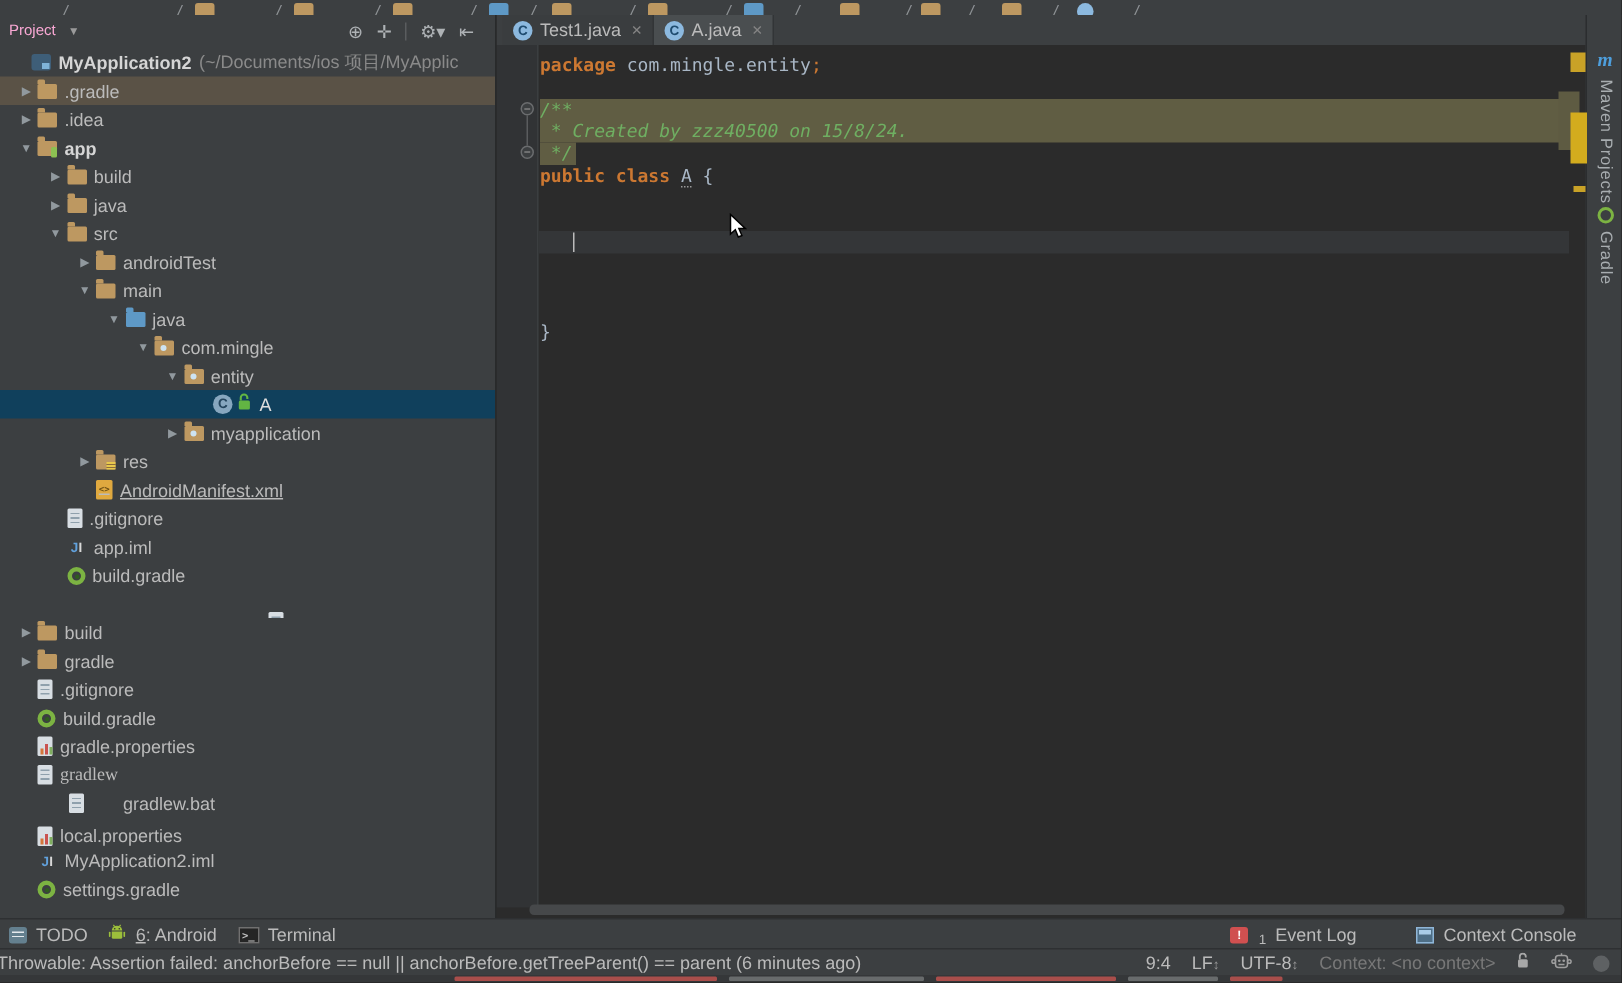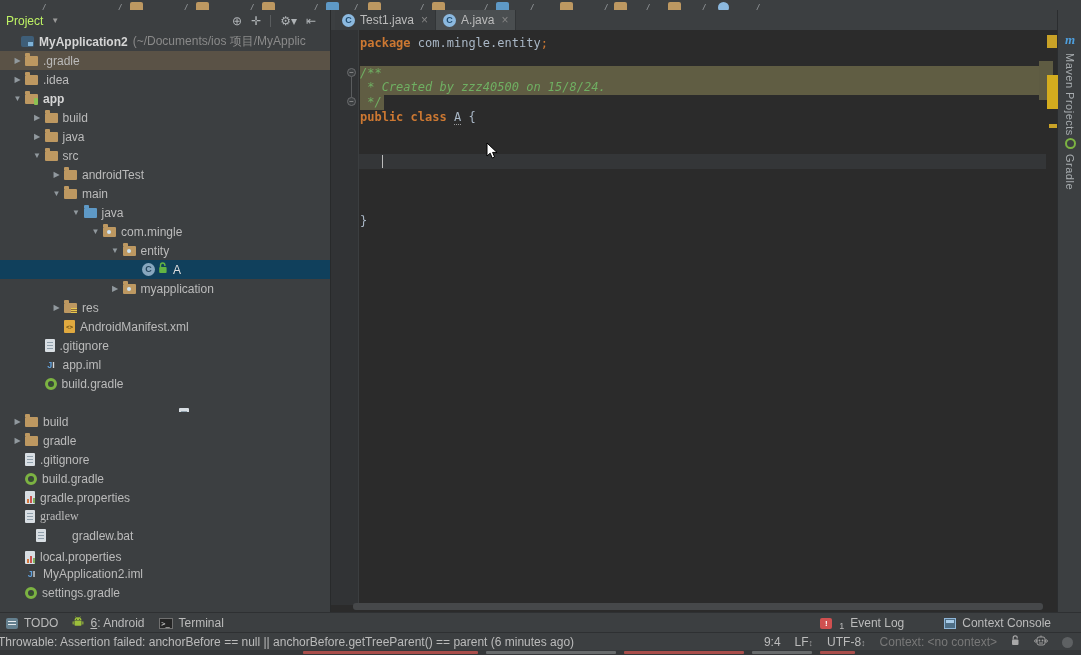--- a/index.html
+++ b/index.html
@@ -9,21 +9,21 @@
 
   
   #breadcrumb-clip{left:0;top:0;width:1081px;height:10px;background:#3C3F41;overflow:hidden;border-bottom:1px solid #323537}
   .bc-slash{position:absolute;bottom:-4px;color:#8F9396;font:italic 11px "Liberation Sans",sans-serif}
   .bc-folder{position:absolute;top:2px;width:13px;height:12px;border-radius:2px}
   .bc-class{position:absolute;top:2px;width:11px;height:11px;border-radius:50%;background:#8CB9DF}
 
   
   #project-panel{left:0;top:10px;width:330px;height:602px;background:#3C3F41;overflow:hidden}
   #project-header{position:absolute;left:0;top:0;width:100%;height:21px;display:flex;align-items:center;padding-left:6px;box-sizing:border-box}
-  #project-title{color:#bef264;font-size:12px}
+  #project-title{color:#f9a8d4;font-size:10px}
   .hdr-caret{color:#9A9A9A;font-size:8px;margin-left:8px}
   #project-header-icons{position:absolute;right:14px;top:0;height:21px;display:flex;align-items:center;gap:9px;color:#AEB2B5;font-size:12px}
   #project-header-icons .divider{width:1px;height:12px;background:#5A5D5F}
   #project-tree{position:absolute;left:0;top:22px;width:330px;height:568px;overflow:hidden}
   .tree-row{position:relative;height:19px;display:flex;align-items:center;white-space:nowrap;overflow:hidden;color:#BBBBBB;font-size:12px}
   .tree-row.selected{background:#10405C;color:#DEDEDE}
   .tree-row.hover{background:#5A5246}
   .tree-arrow{display:inline-block;width:15px;font-size:8px;color:#91999E;text-align:center;flex:0 0 15px}
   .tree-label{margin-left:5px}
   .tree-suffix{margin-left:5px;color:#8A8A8A}
@@ -237,21 +237,21 @@
           <span class="tree-label">myapplication</span>
         </div>
         <div class="tree-row" style="padding-left: 49px;">
           <span class="tree-arrow">▶</span>
           <span class="mini" style="width: 13px; height: 10px; background: rgb(189, 152, 97); border-radius: 1px; margin-top: 1px;">
             <span style="position: absolute; top: -3px; left: 0px; width: 5px; height: 3px; background: rgb(189, 152, 97); border-radius: 1px 1px 0px 0px;"></span>
             <span style="position: absolute; right: 0px; bottom: 0px; width: 6px; height: 5px; background: repeating-linear-gradient(rgb(232, 200, 76) 0px, rgb(232, 200, 76) 1px, rgb(138, 108, 60) 1px, rgb(138, 108, 60) 2px);"></span>
           </span>
           <span class="tree-label">res</span>
         </div>
-        <div class="tree-row" style="padding-left: 49px;">
+        <div class="tree-row" style="padding-left: 49px; text-decoration: underline;">
           <span class="tree-arrow"></span>
           <span class="mini" style="width: 11px; height: 13px; background: rgb(224, 169, 63); border-radius: 1px; color: rgb(107, 78, 20); font: bold 6px / 13px &quot;DejaVu Sans Mono&quot;, monospace; text-align: center;">&lt;&gt;</span>
           <span class="tree-label">AndroidManifest.xml</span>
         </div>
         <div class="tree-row" style="padding-left: 29.5px;">
           <span class="tree-arrow"></span>
           <span class="mini" style="width: 10px; height: 13px; background: rgb(216, 222, 227); border-radius: 1px;">
             <span style="position: absolute; left: 2px; top: 3px; width: 6px; height: 7px; background: repeating-linear-gradient(rgb(143, 160, 172) 0px, rgb(143, 160, 172) 1px, transparent 1px, transparent 3px);"></span>
           </span>
           <span class="tree-label">.gitignore</span>
@@ -312,21 +312,21 @@
           </span>
           <span class="tree-label">gradle.properties</span>
         </div>
         <div class="tree-row" style="padding-left: 10px; font-family: Liberation Serif, serif;">
           <span class="tree-arrow"></span>
           <span class="mini" style="width: 10px; height: 13px; background: rgb(216, 222, 227); border-radius: 1px;">
             <span style="position: absolute; left: 2px; top: 3px; width: 6px; height: 7px; background: repeating-linear-gradient(rgb(143, 160, 172) 0px, rgb(143, 160, 172) 1px, transparent 1px, transparent 3px);"></span>
           </span>
           <span class="tree-label">gradlew</span>
         </div>
-        <div class="tree-row" style=" gap: 21px;">
+        <div class="tree-row" style="padding-left: 10px; gap: 21px;">
           <span class="tree-arrow"></span>
           <span class="mini" style="width: 10px; height: 13px; background: rgb(216, 222, 227); border-radius: 1px;">
             <span style="position: absolute; left: 2px; top: 3px; width: 6px; height: 7px; background: repeating-linear-gradient(rgb(143, 160, 172) 0px, rgb(143, 160, 172) 1px, transparent 1px, transparent 3px);"></span>
           </span>
           <span class="tree-label">gradlew.bat</span>
         </div>
         <div class="tree-row" style="padding-left: 10px; align-items: flex-end;">
           <span class="tree-arrow"></span>
           <span class="mini" style="width: 10px; height: 13px; background: rgb(216, 222, 227); border-radius: 1px;">
             <span style="position: absolute; bottom: 1px; left: 2px; width: 2px; height: 4px; background: rgb(212, 118, 59);"></span>

